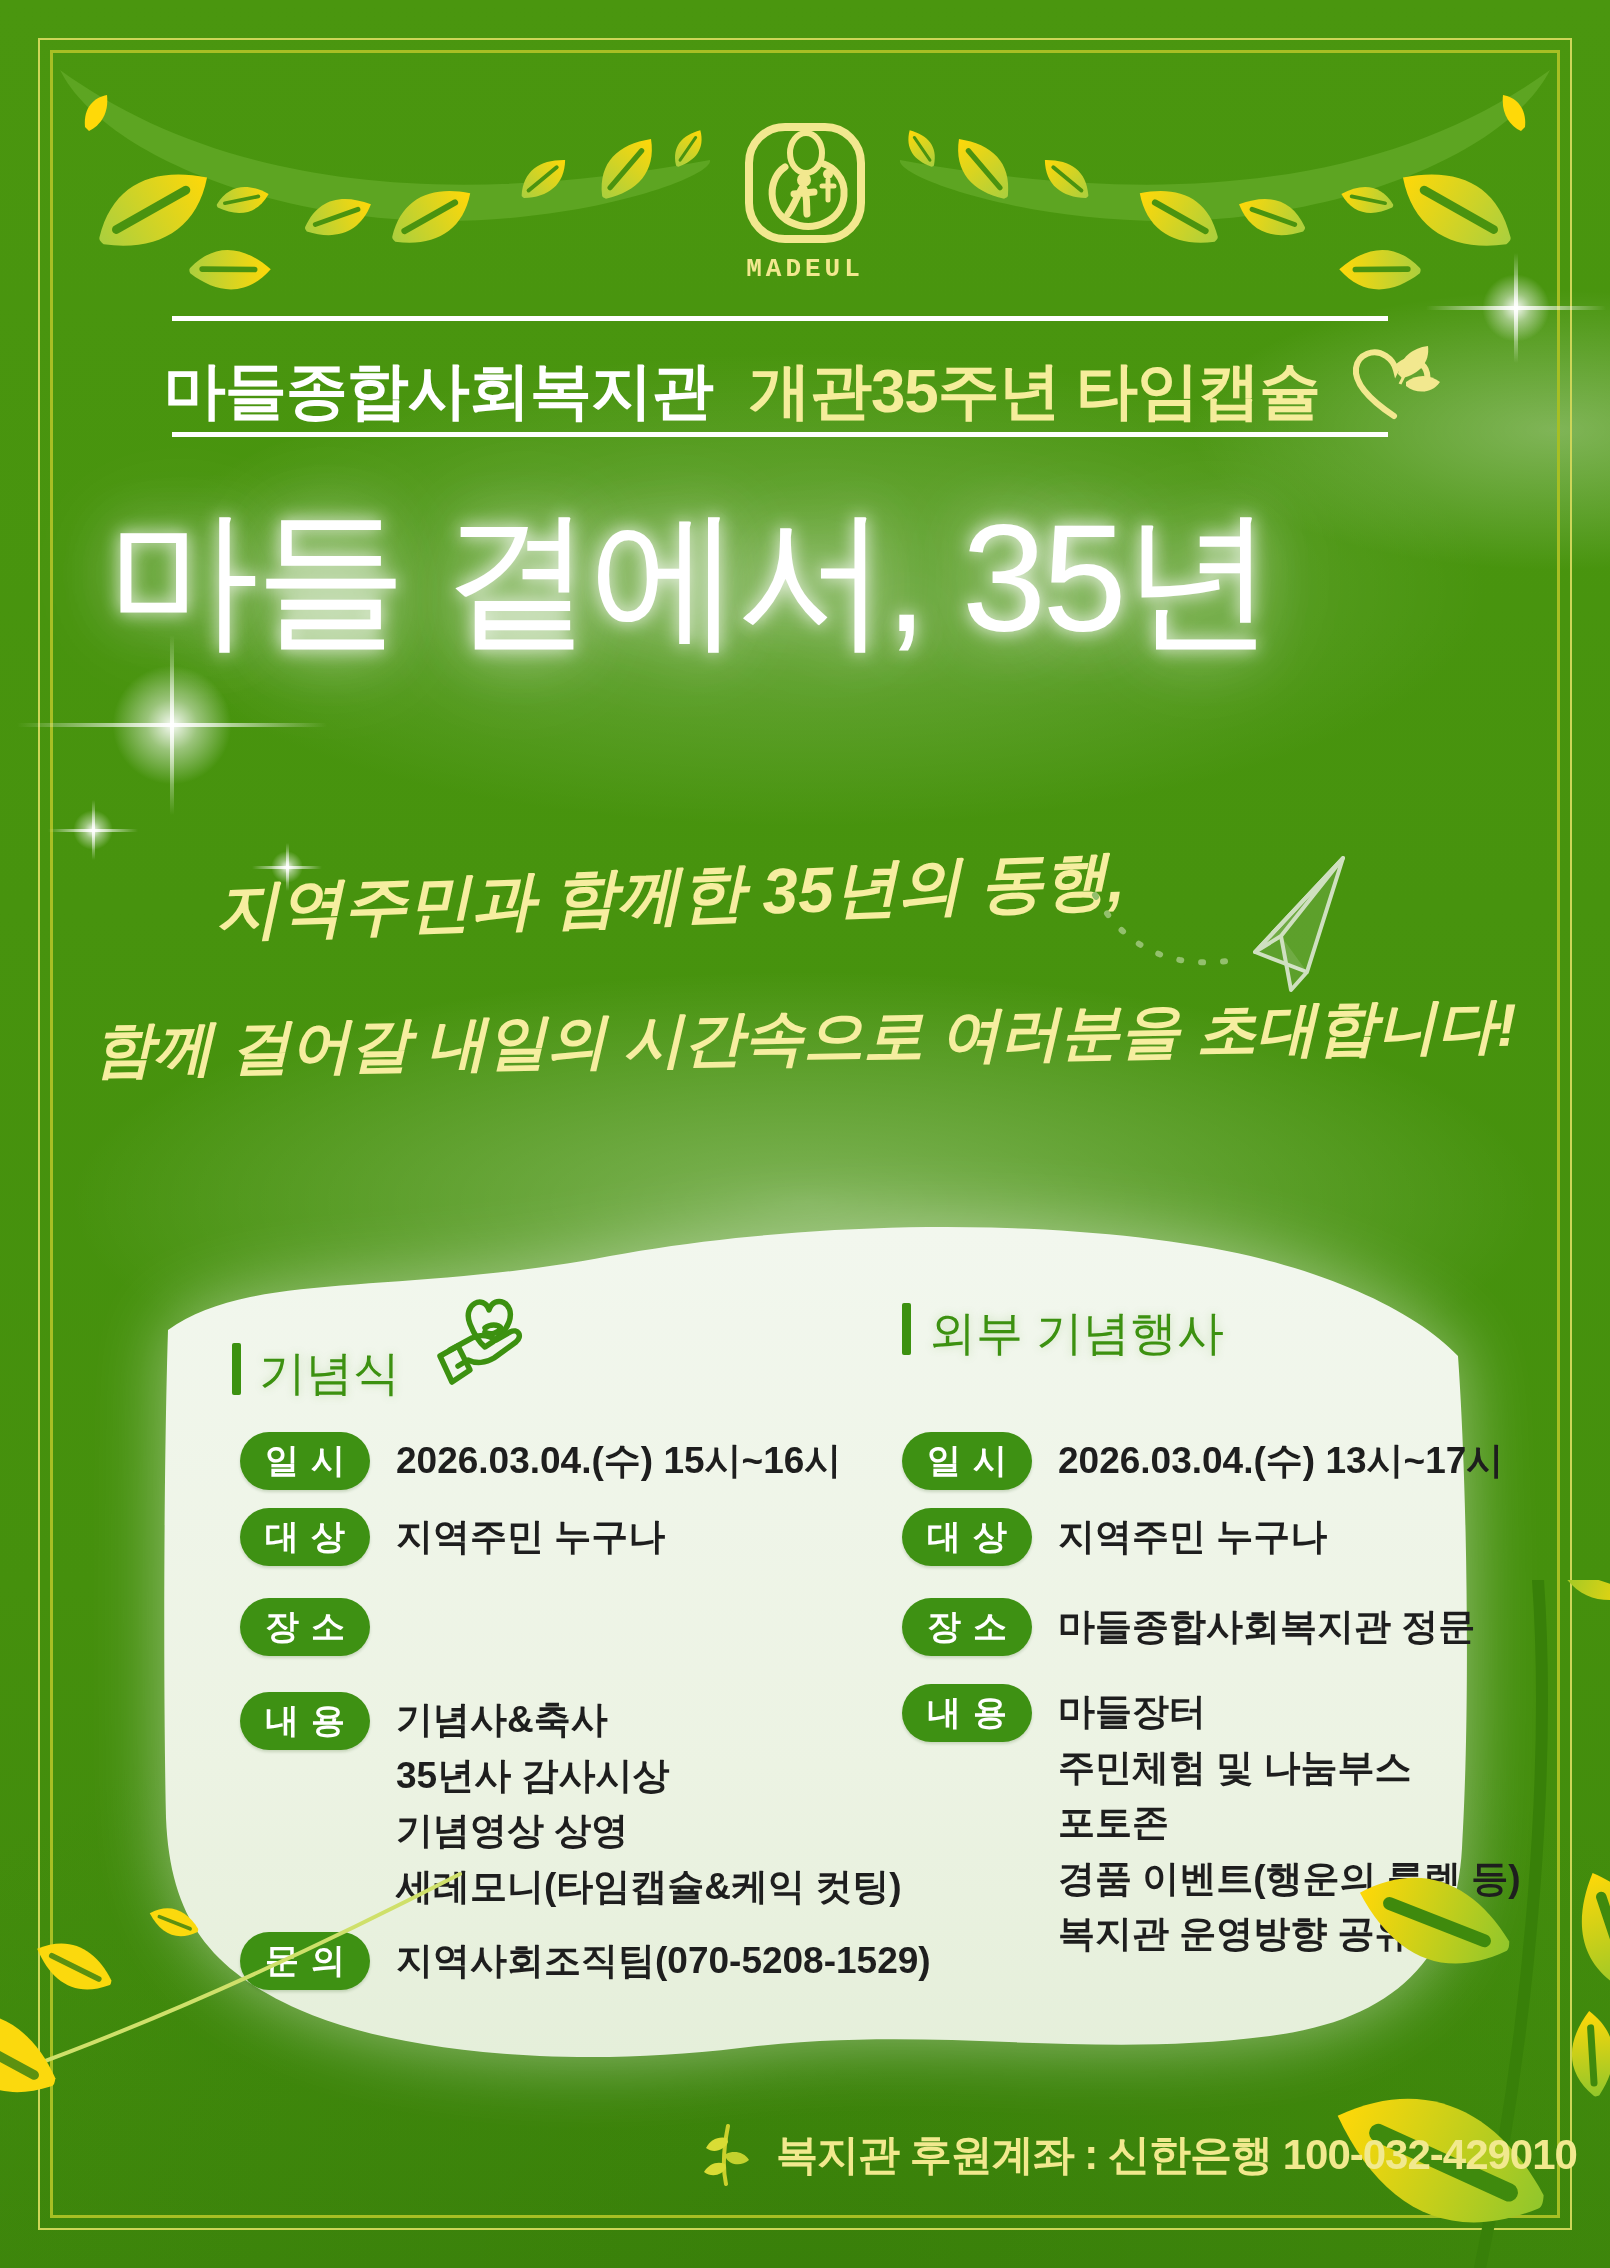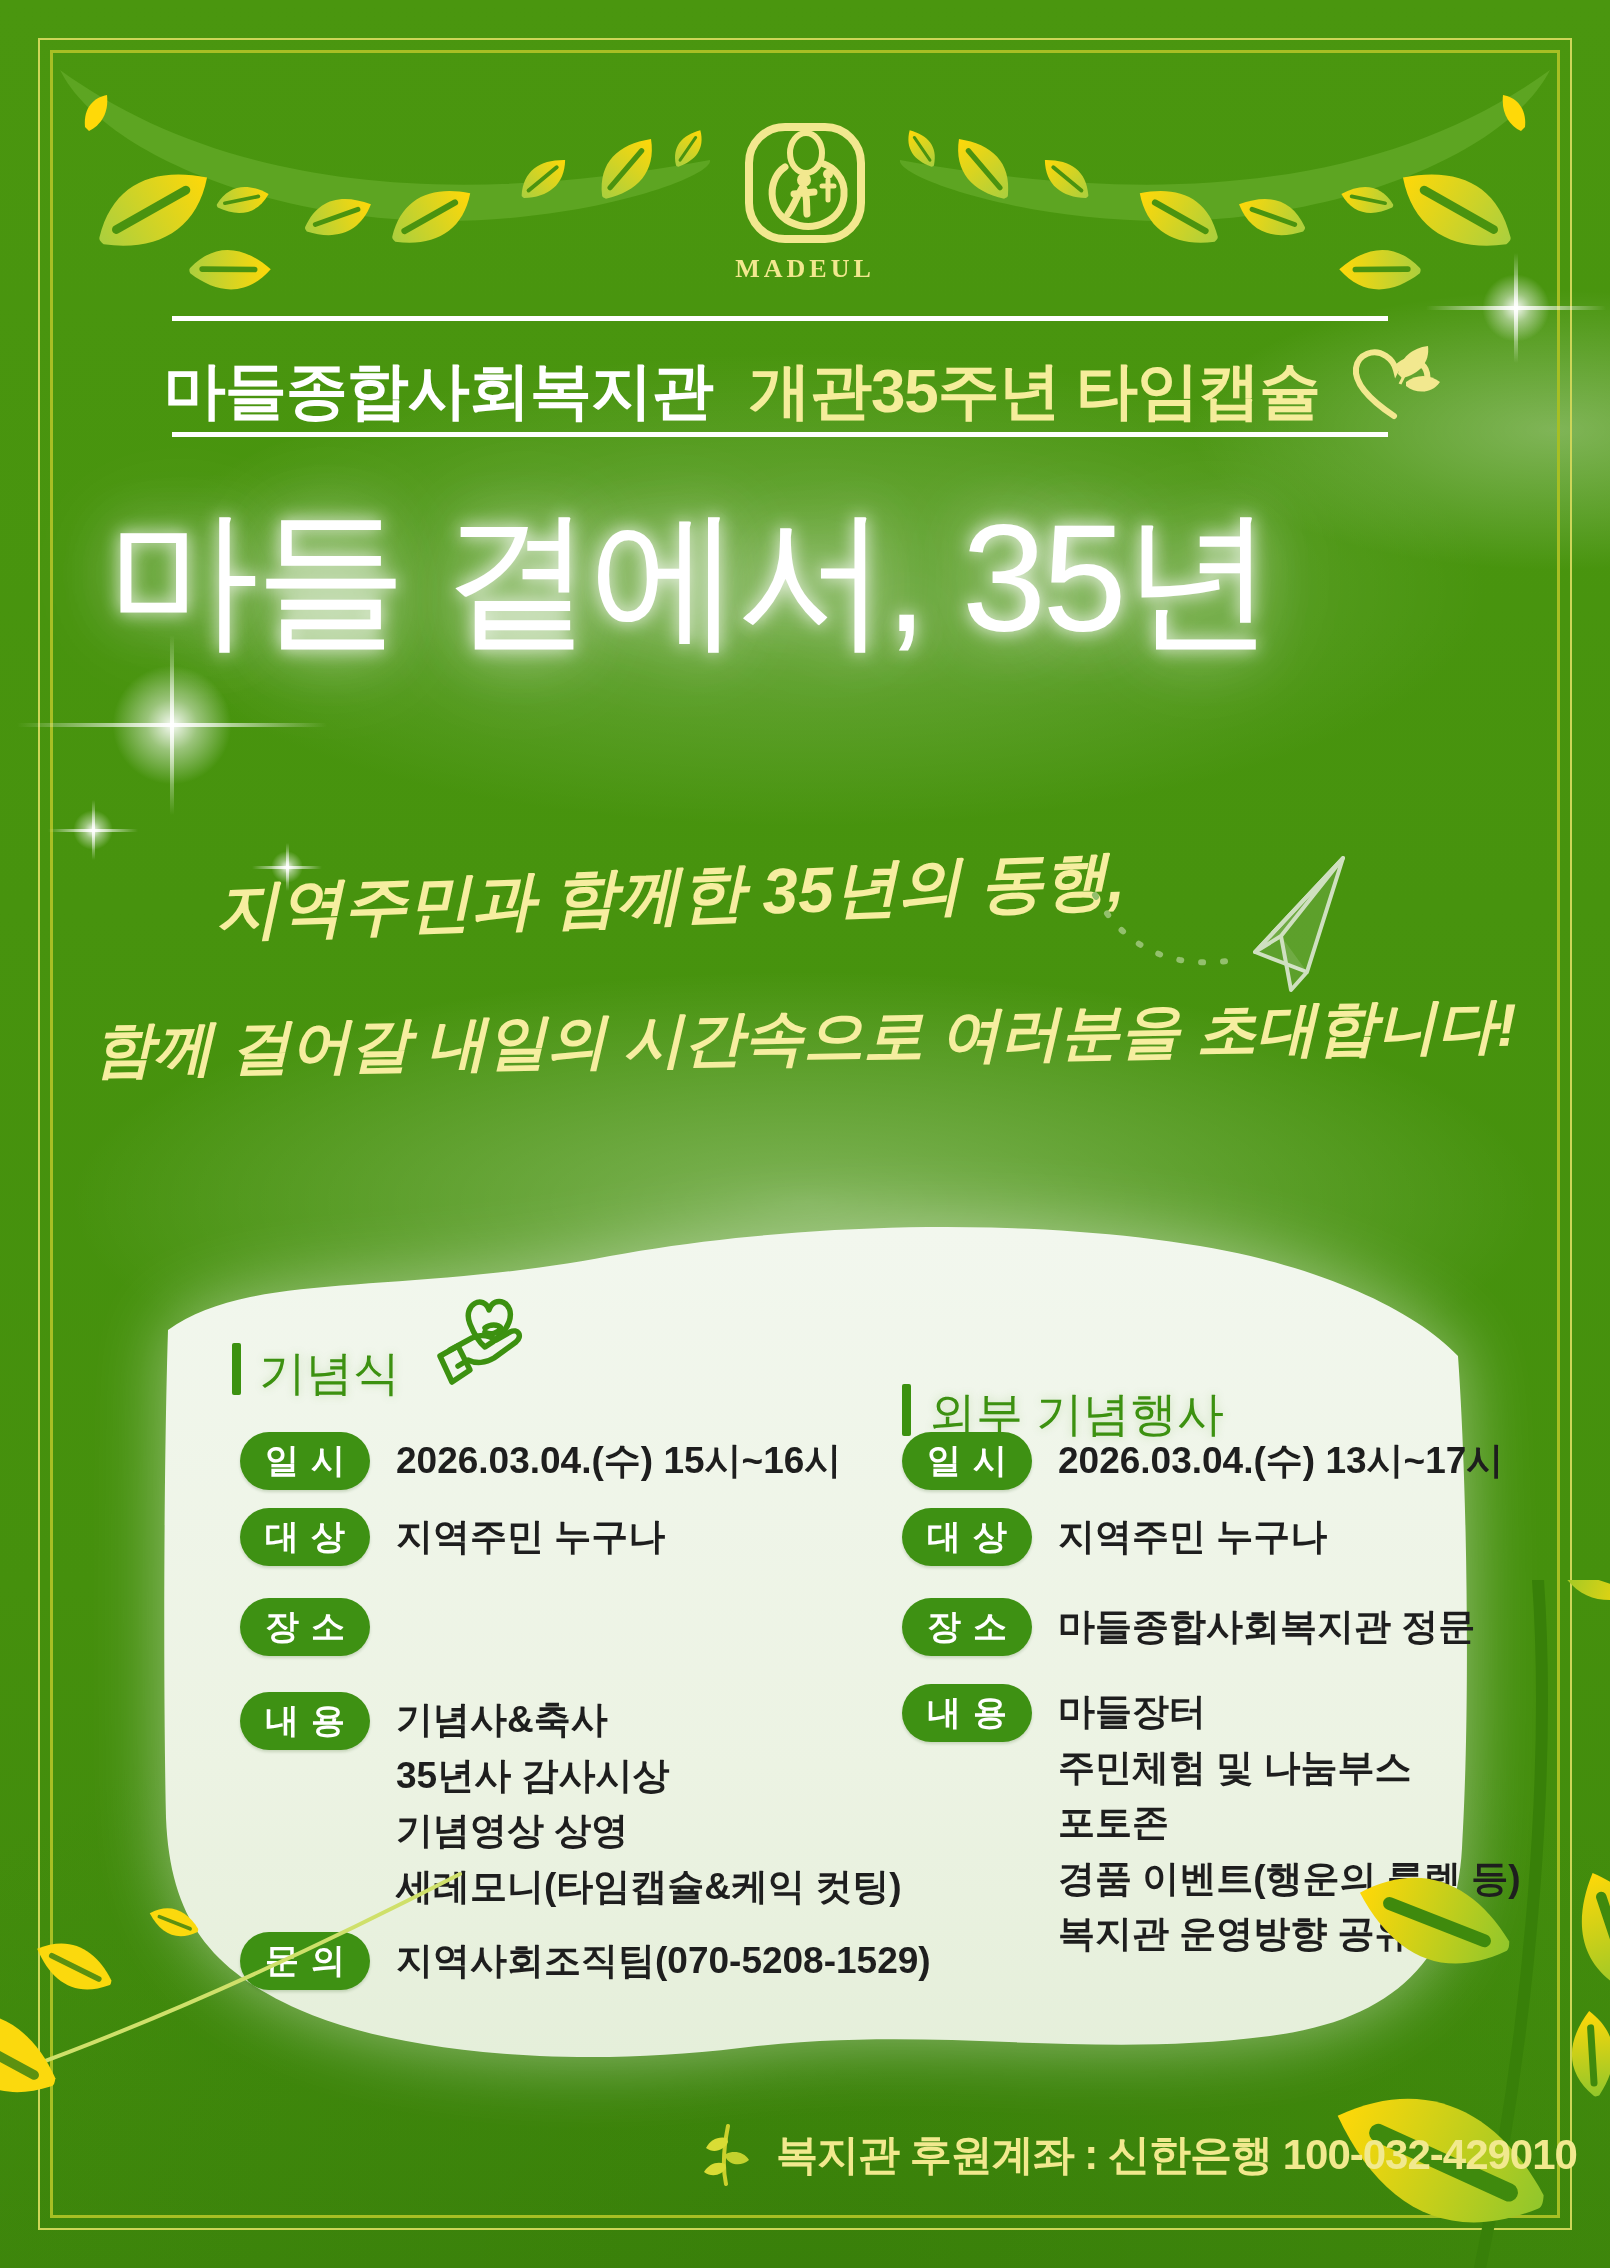--- a/index.html
+++ b/index.html
@@ -27,21 +27,21 @@
   .hline.top{ top:316px; } .hline.bot{ top:432px; }
   .header-band{ position:absolute; left:0; top:338px; width:1610px; text-align:center;
     font-size:62px; font-weight:800; letter-spacing:-1px; white-space:nowrap; }
   .header-band .org{ color:#ffffff; }
   .header-band .event{ color:#f5ed9b; margin-left:20px; }
   .header-heart{ display:inline-block; vertical-align:-14px; margin-left:14px; }
 
   
   .logo{ position:absolute; left:0; top:122px; width:1610px; text-align:center; }
   .logo .brand{ display:block; margin-top:6px; color:#f2e88f; font-weight:700;
-    font-family:Liberation Serif, serif; font-size:26px; letter-spacing:4px; }
+    font-family:Liberation Mono, monospace; font-size:26px; letter-spacing:4px; }
 
   
   .main-title{ position:absolute; left:0; top:478px; width:1378px; text-align:center;
     color:#ffffff; font-size:152px; font-weight:400; letter-spacing:-4px; white-space:nowrap;
     text-shadow:0 0 18px rgba(255,255,255,.95), 0 0 55px rgba(255,255,255,.65), 0 0 110px rgba(255,255,255,.4); }
 
   
   .sparkle{ position:absolute; pointer-events:none; }
   .sparkle .glow{ position:absolute; border-radius:50%;
     background:radial-gradient(circle, rgba(255,255,255,.95) 0%, rgba(255,255,255,.45) 30%, transparent 70%); }
@@ -60,21 +60,21 @@
 
   
   .card-svg{ position:absolute; left:140px; top:1198px;
     filter:drop-shadow(0 0 35px rgba(255,255,255,.45)); }
 
   .section-title{ position:absolute; color:#3c9110; font-size:47px; font-weight:400;
     white-space:nowrap; text-shadow:0 0 10px rgba(90,160,40,.25);margin-top:20px; }
   .section-title .bar{ display:inline-block; width:9px; height:52px; background:#3c9110;
     margin-right:18px; vertical-align:-6px; border-radius:2px; }
   .st-left{ left:232px; top:1322px; }
-  .st-right{ left:902px; top:1363px; }
+  .st-right{ left:902px; top:1282px; }
   .handheart{ position:absolute; left:428px; top:1286px; }
 
   .row{ position:absolute; display:flex; align-items:flex-start;justify-content:flex-end; }
   .pill{ display:flex; justify-content:center; align-items:center;
     width:130px; height:58px; border-radius:29px; background:#3e9113;
     color:#ffffff; font-size:34px; font-weight:800; letter-spacing:.35em; padding-left:.35em;
     flex:0 0 auto; box-shadow:0 2px 3px rgba(30,80,0,.18); }
   .val{ margin-left:26px; color:#1e1e1e; font-size:37px; font-weight:600;
     line-height:58px; white-space:nowrap; }
   .val.multi div{ line-height:55.5px; }

